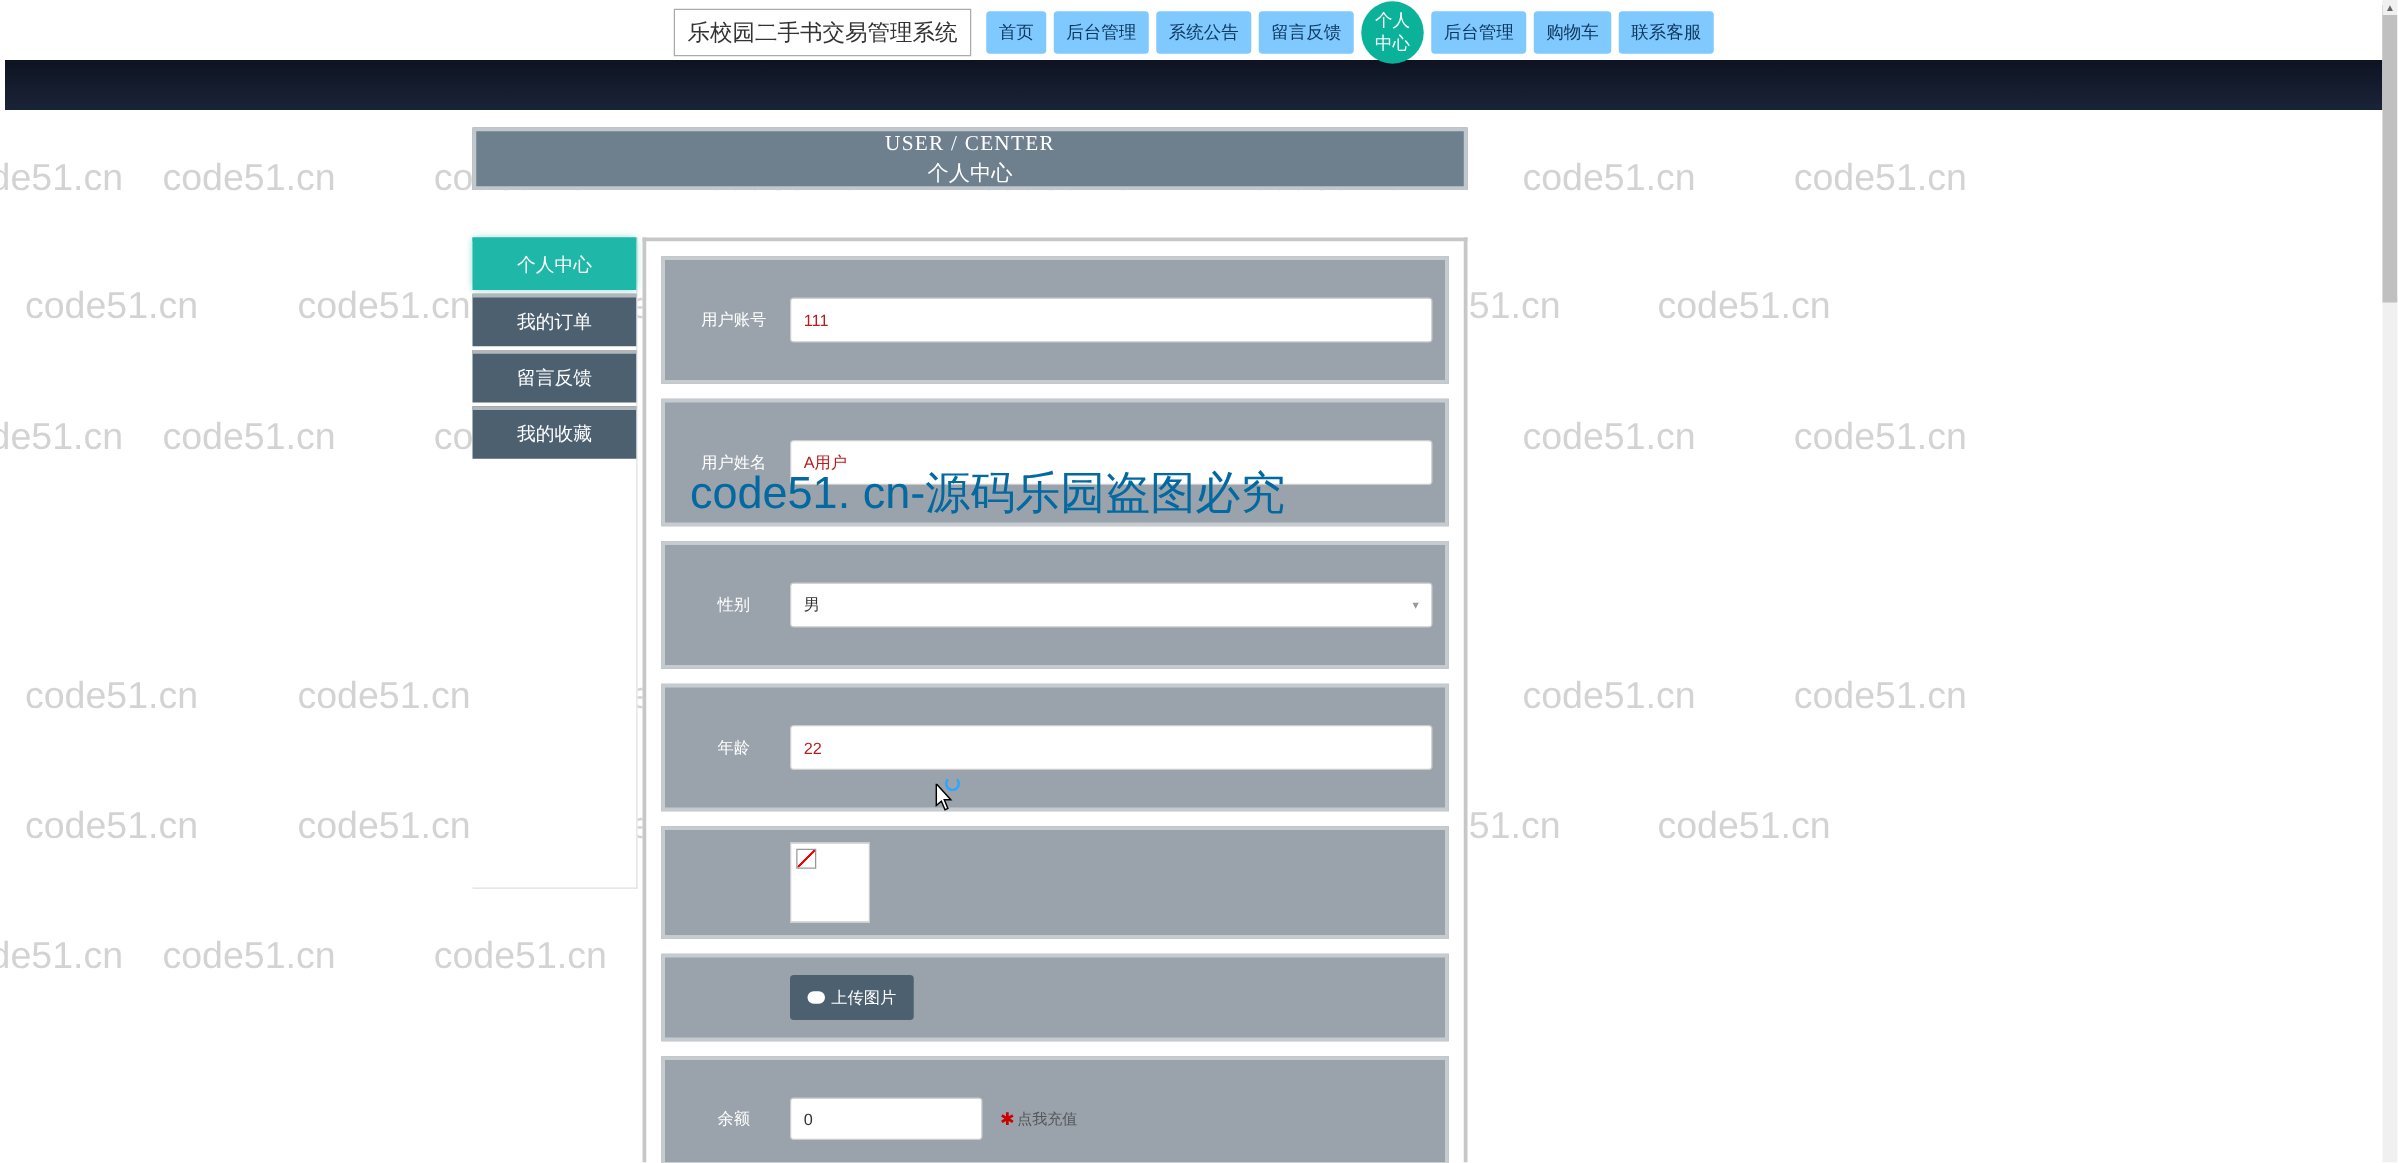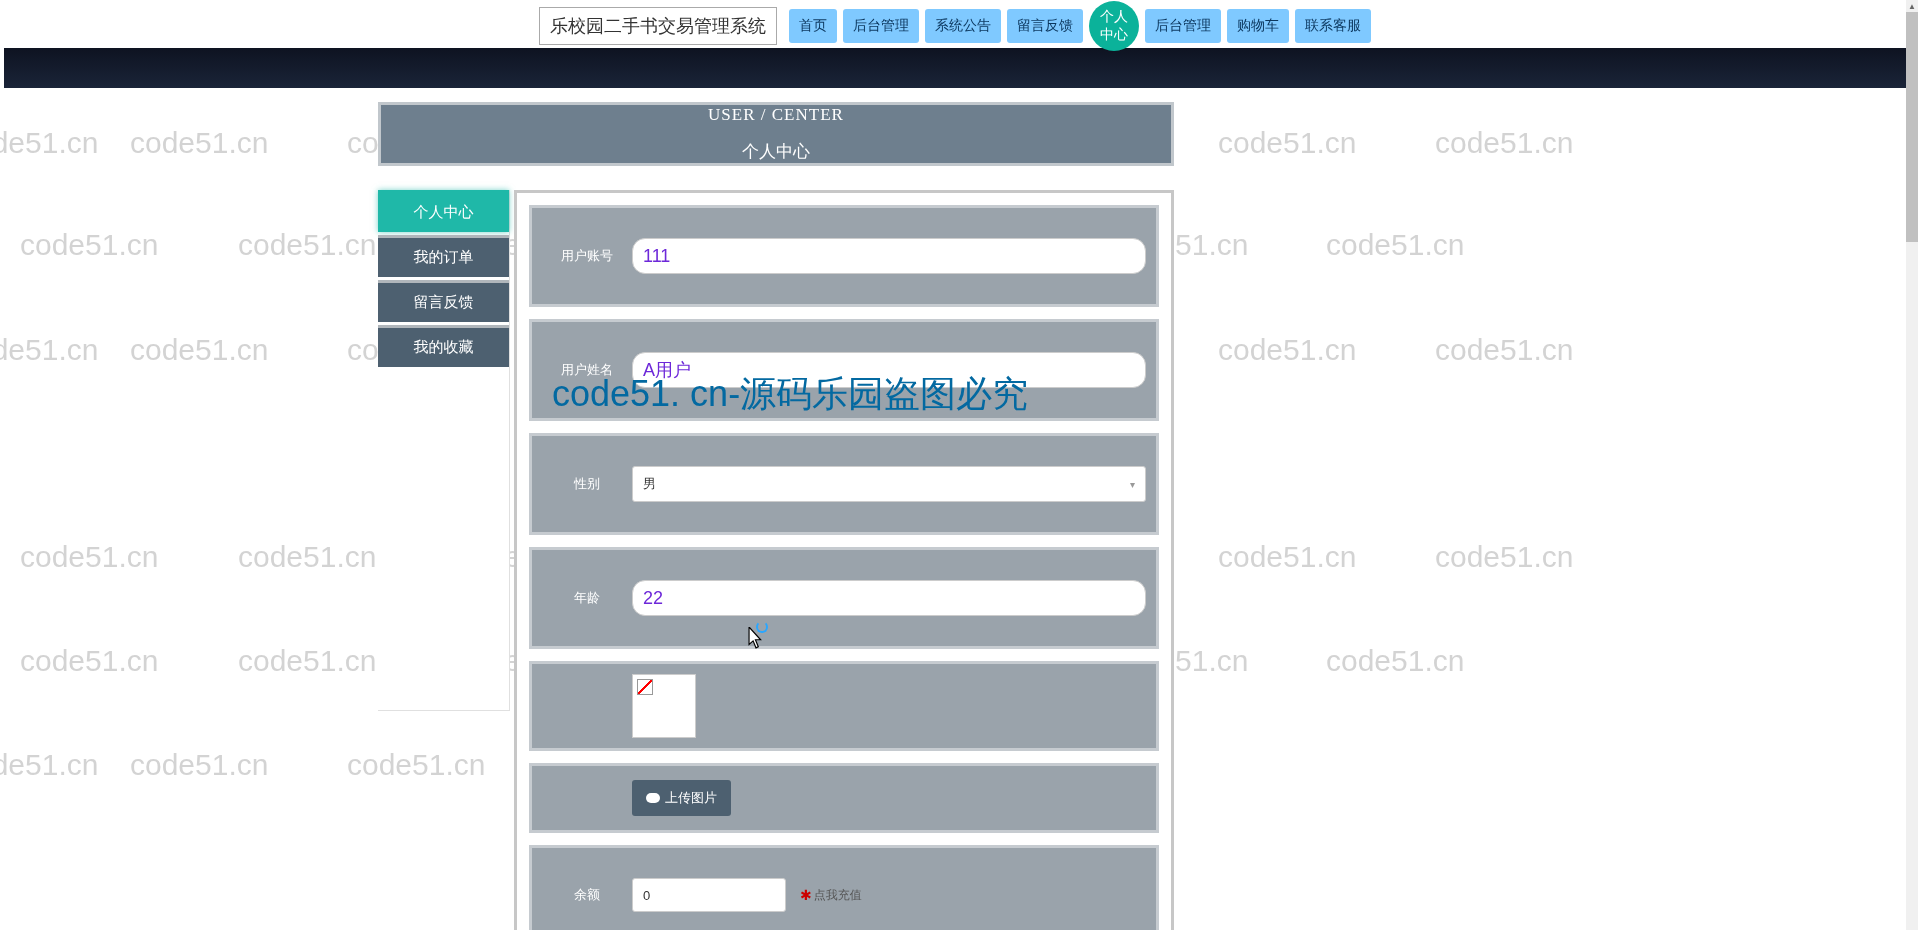--- a/index.html
+++ b/index.html
@@ -102,21 +102,21 @@
   display:flex; align-items:center; justify-content:center;
   font-size:8px; color:#666;
 }
 
 
 .page-header {
   position: absolute;
   top: 102px;
   left: 378px;
   width: 796px;
-  height: 64px;
+  height: 50px;
   background: #6e7f8e;
   border: 3px solid #c1c7cc;
   display: flex;
   flex-direction: column;
   align-items: center;
   justify-content: space-between;
   color: #fff;
   z-index: 5;
 }
 .page-header .en { font-size: 17px; letter-spacing: 1px; font-family: Georgia, serif; }
@@ -172,25 +172,25 @@
 .field-label {
   color: #fff;
   font-size: 13px;
   width: 90px;
   text-align: center;
 }
 .field-input {
   flex: 1;
   height: 36px;
   border: 1px solid #ccc;
-  border-radius: 13px;
+  border-radius: 3px;
   background: #fff;
   padding: 0 10px;
-  font-size: 18px;
-  color: #6d28d9;
+  font-size: 13px;
+  color: #b91c1c;
 }
 .field-select {
   flex: 1;
   height: 36px;
   border: 1px solid #ccc;
   border-radius: 3px;
   background: #fff;
   padding: 0 10px;
   font-size: 13px;
   color: #333;

